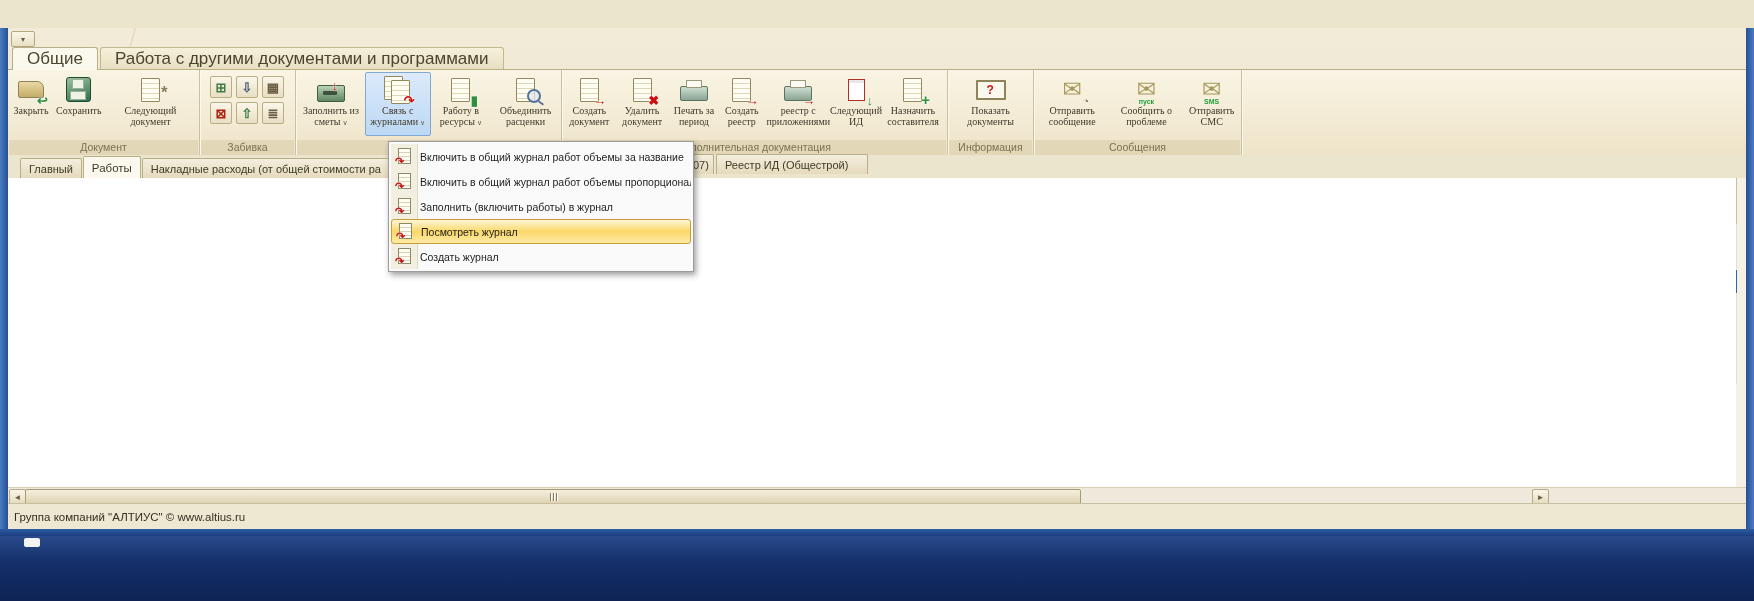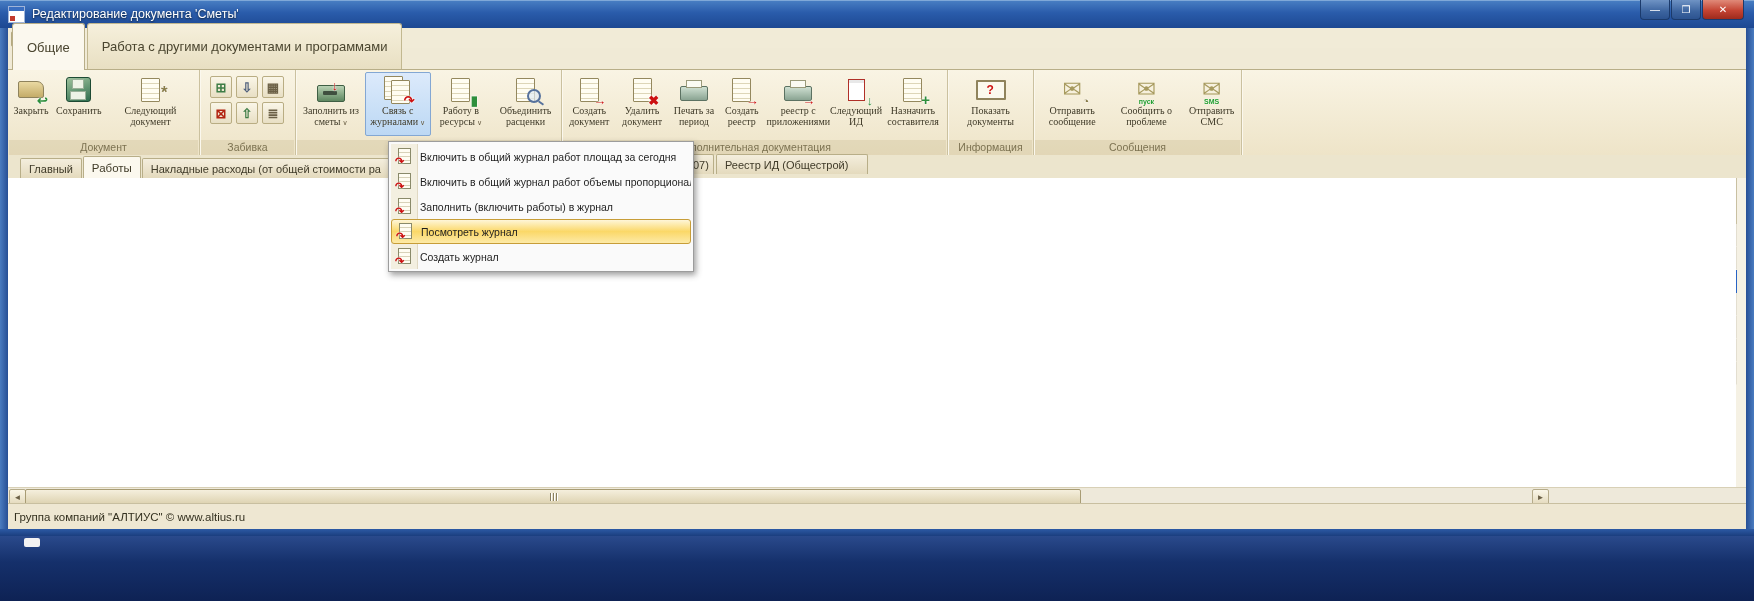--- a/index.html
+++ b/index.html
@@ -18,21 +18,21 @@
   .title{color:#fff;font-size:12.5px;text-shadow:0 1px 2px #123;white-space:nowrap;}
   .wctrls{position:absolute;right:10px;top:0;display:flex;}
   .wbtn{width:28px;height:19px;margin-left:1px;border:1px solid #1b3a6b;border-top:none;border-radius:0 0 4px 4px;background:linear-gradient(#6f93c4,#3c649f 60%,#2c5390);color:#fff;font-size:10px;display:flex;align-items:center;justify-content:center;line-height:1;}
   .wbtn.close{width:40px;background:linear-gradient(#e08a79,#c44433 55%,#9e2a1c);}
   
   .qat{position:absolute;left:8px;top:28px;width:1738px;height:20px;background:#f1ebd7;border-bottom:1px solid #e2d9bd;}
   .qatbtn{position:absolute;left:3px;top:3px;width:22px;height:14px;border:1px solid #b4a97f;border-radius:2px;background:linear-gradient(#faf6e8,#e9e0c4);color:#6b6046;font-size:8px;display:flex;align-items:center;justify-content:center;}
   .qatseam{position:absolute;left:118px;top:0;width:18px;height:20px;background:linear-gradient(105deg,transparent 8px,#ddd3b4 9px,transparent 10px);}
   
   .rtabs{position:absolute;left:8px;top:48px;width:1738px;height:22px;background:#f0ead6;display:flex;align-items:flex-end;padding-left:4px;box-sizing:border-box;border-bottom:1px solid #b8ae88;}
-  .rtab{height:21px;padding:12px 14px;margin-right:2px;display:flex;align-items:center;font-size:13px;color:#4a452f;border:1px solid #c2b890;border-bottom:none;border-radius:3px 3px 0 0;background:linear-gradient(#f6f0dc,#e8dfc2);}
+  .rtab{height:21px;padding:0 14px;margin-right:2px;display:flex;align-items:center;font-size:17px;color:#4a452f;border:1px solid #c2b890;border-bottom:none;border-radius:3px 3px 0 0;background:linear-gradient(#f6f0dc,#e8dfc2);}
   .rtab.active{background:#fbf8ee;border-color:#b8ae88;position:relative;z-index:2;margin-bottom:-1px;height:22px;}
   
   .ribbon{position:absolute;left:8px;top:70px;width:1738px;height:85px;background:linear-gradient(#f9f4e4,#eee4c8);display:flex;}
   .rgroup{position:relative;height:85px;border-right:1px solid #cbc19f;box-shadow:1px 0 0 #fbf8ee;box-sizing:border-box;}
   .rg0{width:192px;}.rg1{width:96px;}.rg2{width:266px;}.rg3{width:386px;}.rg4{width:86px;}.rg5{width:208px;}
   .rglabel{position:absolute;left:1px;right:1px;bottom:0;height:15px;font-size:10.5px;color:#7c7251;text-align:center;line-height:15px;background:rgba(203,190,150,.35);white-space:nowrap;overflow:hidden;}
   .rbtns{display:flex;align-items:flex-start;height:68px;padding:2px 1px 0 1px;}
   .rbtn{min-width:44px;max-width:92px;height:64px;padding:1px 2px;display:flex;flex-direction:column;align-items:center;border:1px solid transparent;border-radius:2px;box-sizing:border-box;}
   .rbtn.active{background:linear-gradient(#dceafb,#bcd8f4);border-color:#83a7d3;}
   .rlbl{font-size:10px;line-height:11px;color:#3f3a28;text-align:center;white-space:normal;font-family:Liberation Serif, serif;}
@@ -113,32 +113,20 @@
   
   .taskbar{position:absolute;left:0;top:536px;width:1754px;height:65px;background:linear-gradient(#2a4a8c,#15306b 40%,#0e2254);}
   .chip{position:absolute;left:24px;top:2px;width:16px;height:9px;background:#f2f2f2;border-radius:2px;}
 </style>
 </head>
 <body>
 
 <div class="screen">
   <div class="window">
 
-    <div class="titlebar">
-      <span class="appicon">
-          <i></i>
-          <b></b>
-        </span>
-      <span class="title">Редактирование документа 'Сметы'</span>
-      <span class="wctrls">
-        <span class="wbtn">—</span>
-        <span class="wbtn">❒</span>
-        <span class="wbtn close">✕</span>
-      </span>
-    </div>
 
     <div class="qat">
       <span class="qatbtn">▾</span>
       <span class="qatseam"></span>
     </div>
 
     <div class="rtabs" id="rtabs">
         <div class="rtab active">Общие</div>
         <div class="rtab">Работа с другими документами и программами</div>
       </div>
@@ -564,21 +552,21 @@
     <div class="wb b"></div>
   </div>
 
   <div class="menu" id="menu">
     <div class="strip"></div>
   <div class="mitem">
         <span class="micon">
           <span class="mip"></span>
           <b class="mib">↷</b>
         </span>
-        <span class="mlabel">Включить в общий журнал работ площад за сегодня</span>
+        <span class="mlabel">Включить в общий журнал работ объемы за название</span>
       </div>
       <div class="mitem">
         <span class="micon">
           <span class="mip"></span>
           <b class="mib">↷</b>
         </span>
         <span class="mlabel">Включить в общий журнал работ объемы пропорционально</span>
       </div>
       <div class="mitem">
         <span class="micon">

